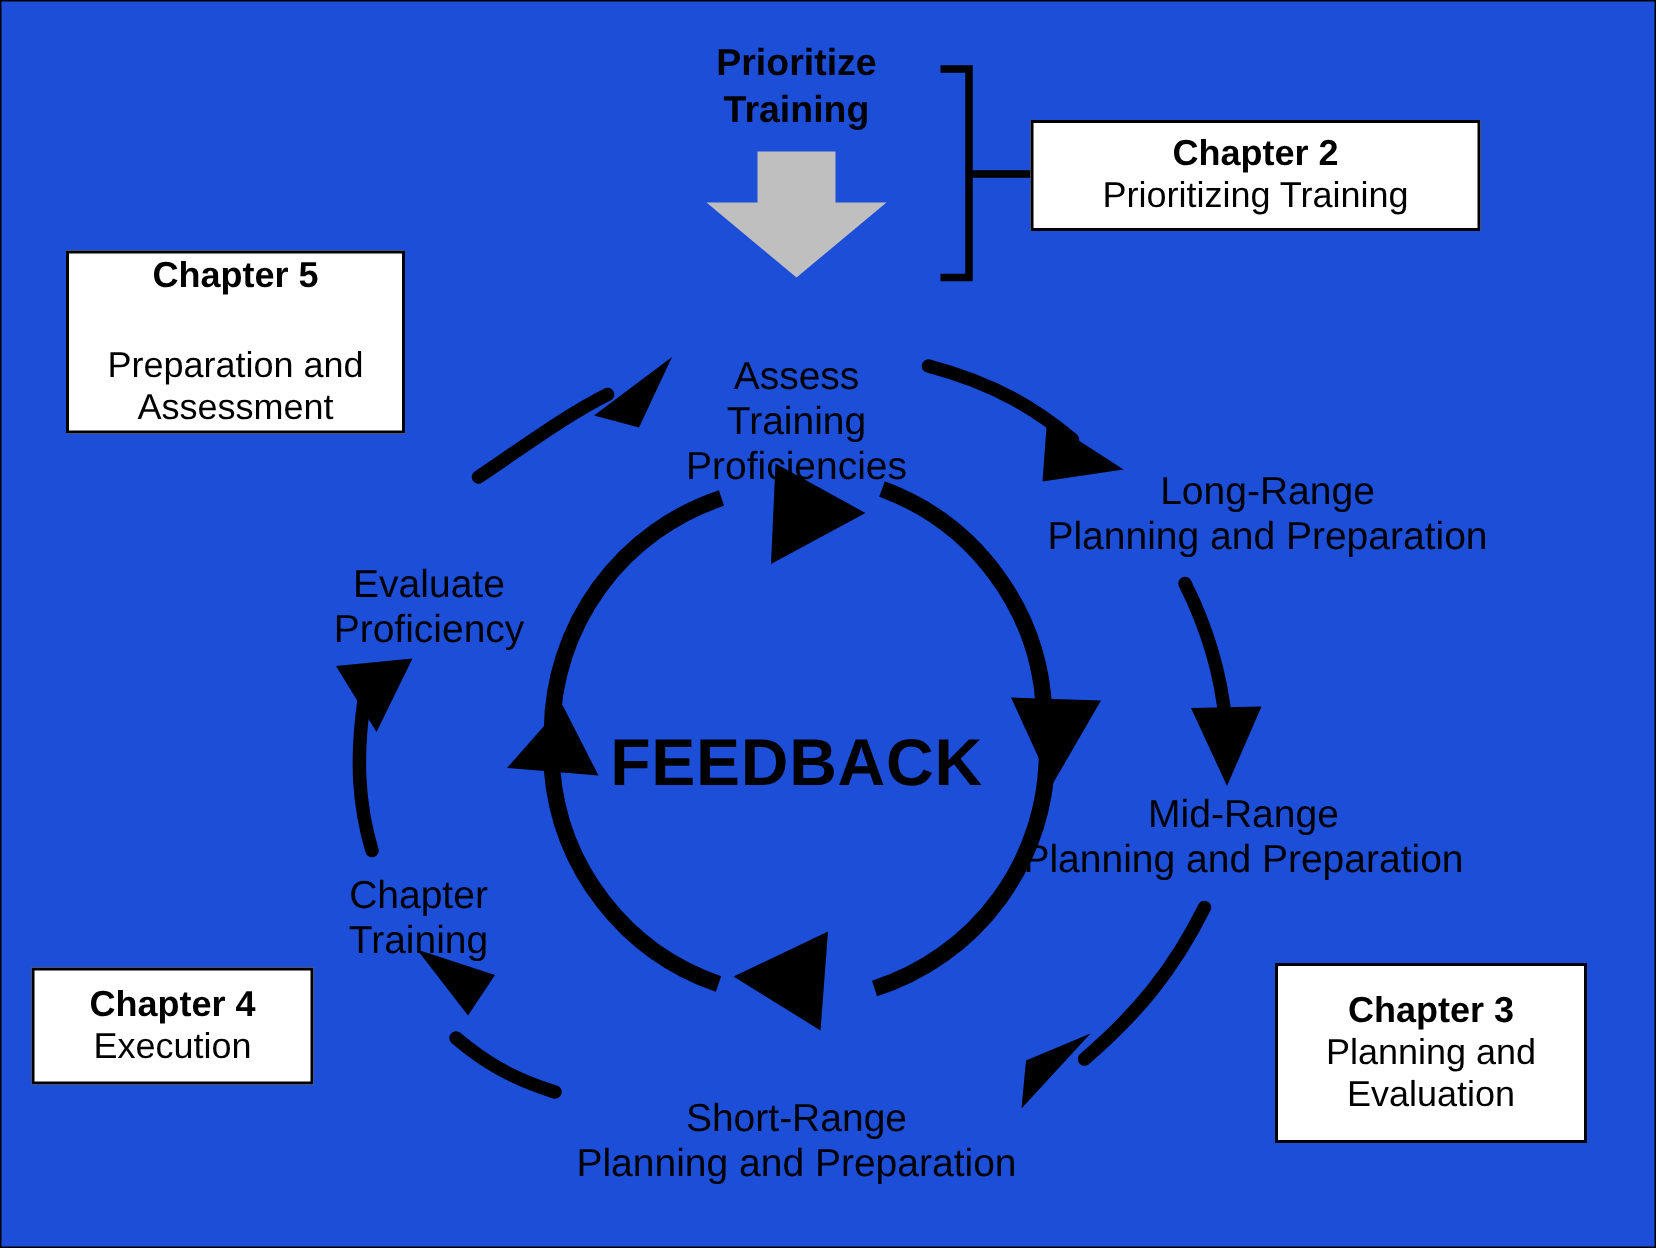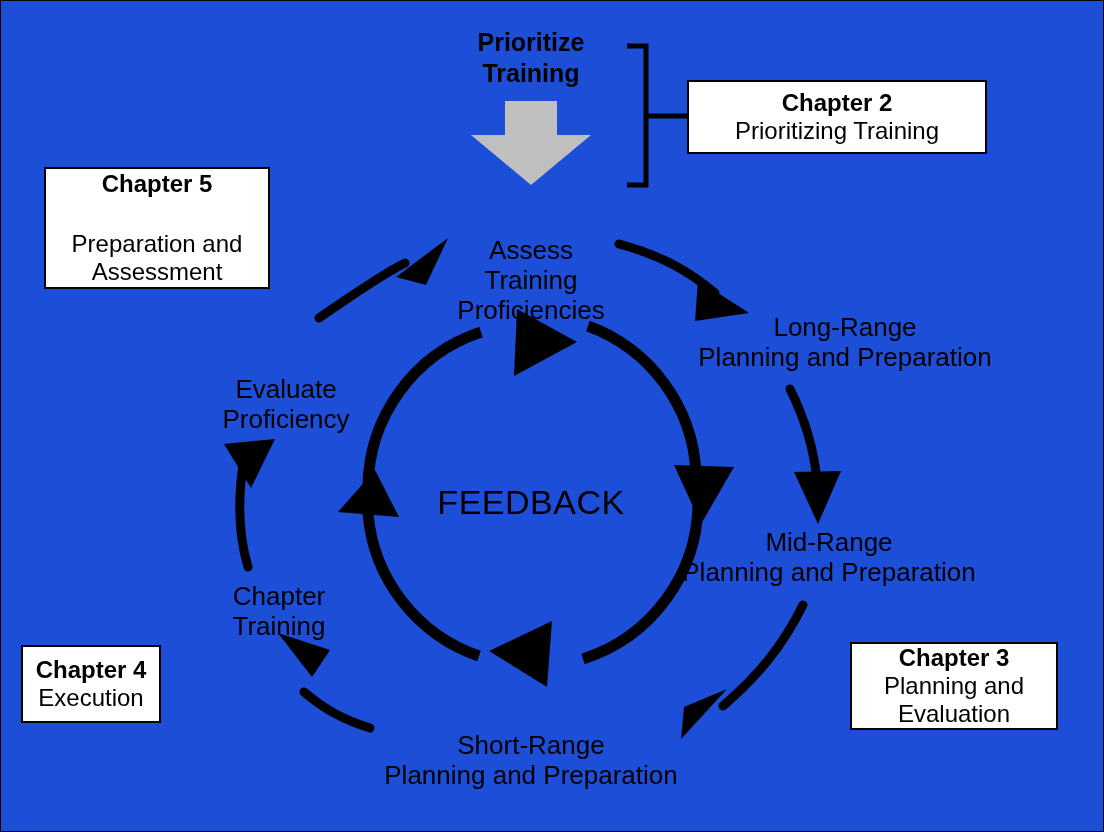--- a/index.html
+++ b/index.html
@@ -45,22 +45,22 @@
 
   
   .prioritize-label {
     font-size: 25px;
     font-weight: 700;
     line-height: 1.22;
   }
 
   
   .feedback-label {
-    font-size: 34px;
-    font-weight: 400;
+    font-size: 44px;
+    font-weight: 700;
     letter-spacing: 0.5px;
   }
 
   
   .chapter-box {
     position: absolute;
     border: 2px solid #000000;
     background: #ffffff;
     box-sizing: border-box;
     display: flex;
@@ -173,27 +173,27 @@
 Training</div>
 
   <div class="txt stage-label" style="left:185px; top:328px; width:200px;margin-top:45px;">Evaluate
 Proficiency</div>
 
   <div class="chapter-box" style="left:686px; top:79px; width:300px; height:74px;">
     <div class="chapter-title">Chapter 2</div>
     <div class="chapter-sub">Prioritizing Training</div>
   </div>
 
-  <div class="chapter-box" style="left:849px; top:641px; width:208px; height:88px;">
+  <div class="chapter-box" style="left:849px; top:641px; width:208px; height:120px;">
     <div class="chapter-title">Chapter 3</div>
     <div class="chapter-sub">Planning and
 Evaluation</div>
   </div>
 
-  <div class="chapter-box" style="left:20px; top:644px; width:140px; height:78px;">
+  <div class="chapter-box" style="left:20px; top:644px; width:188px; height:78px;">
     <div class="chapter-title">Chapter 4</div>
     <div class="chapter-sub">Execution</div>
   </div>
 
   <div class="chapter-box" style="left:43px; top:166px; width:226px; height:122px;gap:32px;">
     <div class="chapter-title">Chapter 5</div>
     <div class="chapter-sub">Preparation and
 Assessment</div>
   </div>
 

